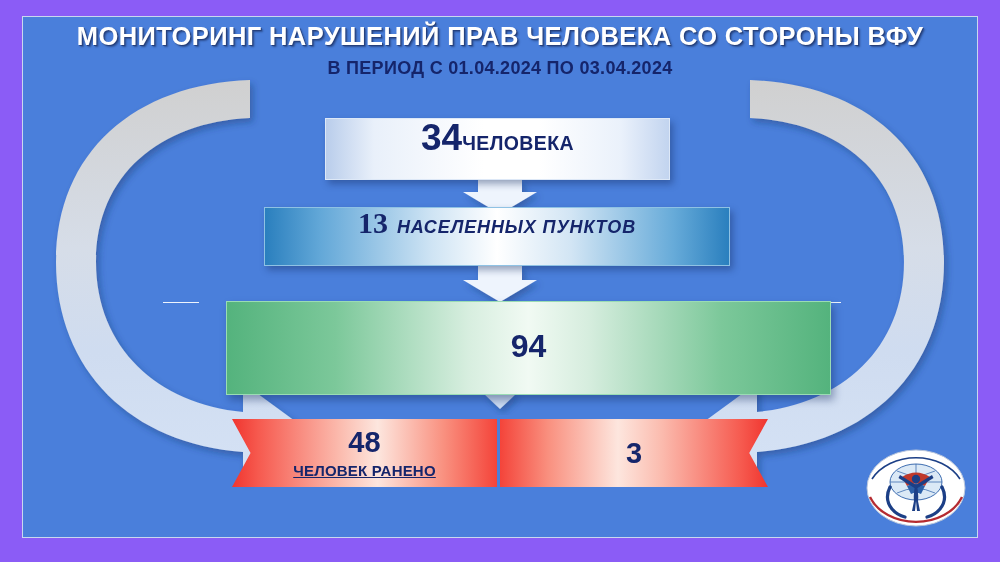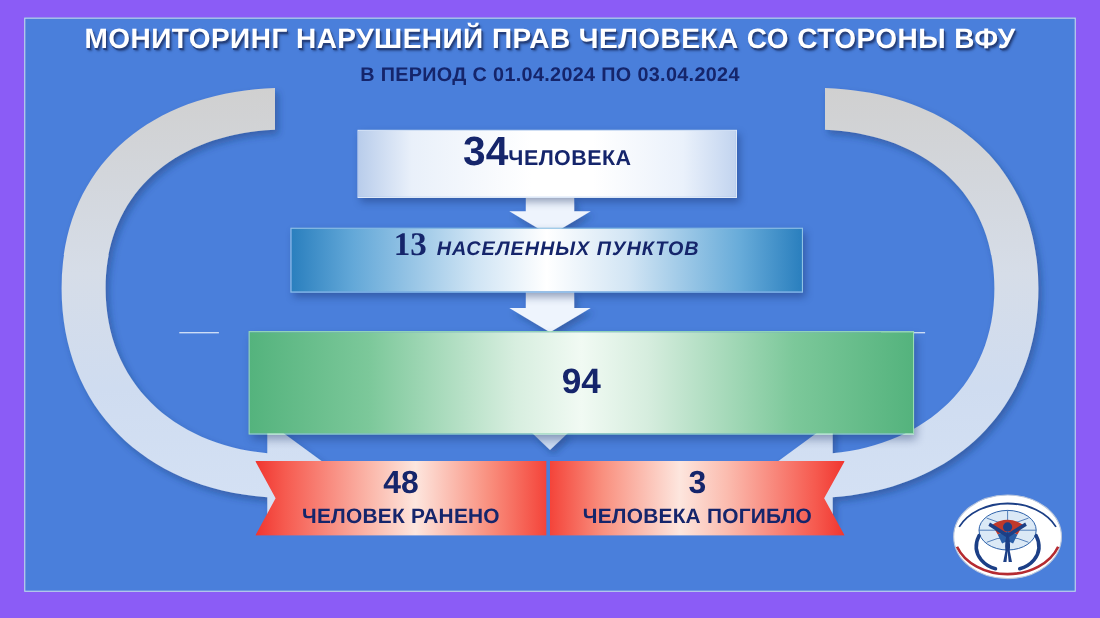--- a/index.html
+++ b/index.html
@@ -162,21 +162,21 @@
     height: 68px;
     box-sizing: border-box;
     display: flex;
     flex-direction: column;
     align-items: center;
     justify-content: center;
     text-align: center;
     box-shadow: 2px 4px 7px rgba(18,40,92,.40);
   }
   .ribbon .num { font-size: 29px; color: #15256b; font-weight: bold; line-height: 1; text-align: right; }
-  .ribbon .lbl { font-size: 19px; color: #15256b; font-weight: bold; margin-top: 5px; letter-spacing: .2px; }
+  .ribbon .lbl { font-size: 15px; color: #15256b; font-weight: bold; margin-top: 5px; letter-spacing: .2px; text-decoration: underline; }
 
   #box-wounded {
     left: 232px;
     width: 265px;
     background: linear-gradient(to right,
         #f0352f 0%, #f65a4f 10%, #fbb9ac 40%, #fde6de 55%, #f9907f 80%, #f4443a 100%);
     clip-path: polygon(0 0, 100% 0, 100% 100%, 0 100%, 7% 50%);
   }
   #box-killed {
     left: 500px;
@@ -281,21 +281,20 @@
     <span class="num">94</span>
   </div>
 
   <div class="ribbon" id="box-wounded">
     <span class="num">48</span>
     <span class="lbl">ЧЕЛОВЕК РАНЕНО</span>
   </div>
 
   <div class="ribbon" id="box-killed">
     <span class="num">3</span>
-    <span class="lbl">ЧЕЛОВЕКА ПОГИБЛО</span>
   </div>
 
   <svg id="emblem" viewBox="0 0 100 78" xmlns="http://www.w3.org/2000/svg">
     <ellipse cx="50" cy="39" rx="49" ry="38" fill="#ffffff"></ellipse>
     <ellipse cx="50" cy="39" rx="49" ry="38" fill="none" stroke="#b9c6dc" stroke-width="1"></ellipse>
     <path d="M 4 48 A 49 38 0 0 0 96 48" fill="none" stroke="#b52b31" stroke-width="2.4"></path>
     <path d="M 6 30 A 49 38 0 0 1 94 30" fill="none" stroke="#1c3f86" stroke-width="1.6"></path>
     <ellipse cx="50" cy="33" rx="26" ry="18" fill="#dbe9f6" stroke="#2b5fa8" stroke-width="0.9"></ellipse>
     <path d="M 24 33 h 52 M 50 15 v 36 M 31 22 q 19 9 38 0 M 31 44 q 19 -9 38 0" fill="none" stroke="#2b5fa8" stroke-width="0.7"></path>
     <path d="M 36 28 q 14 -9 28 0 l -5 9 q -9 -5 -18 0 Z" fill="#c0392b"></path>

